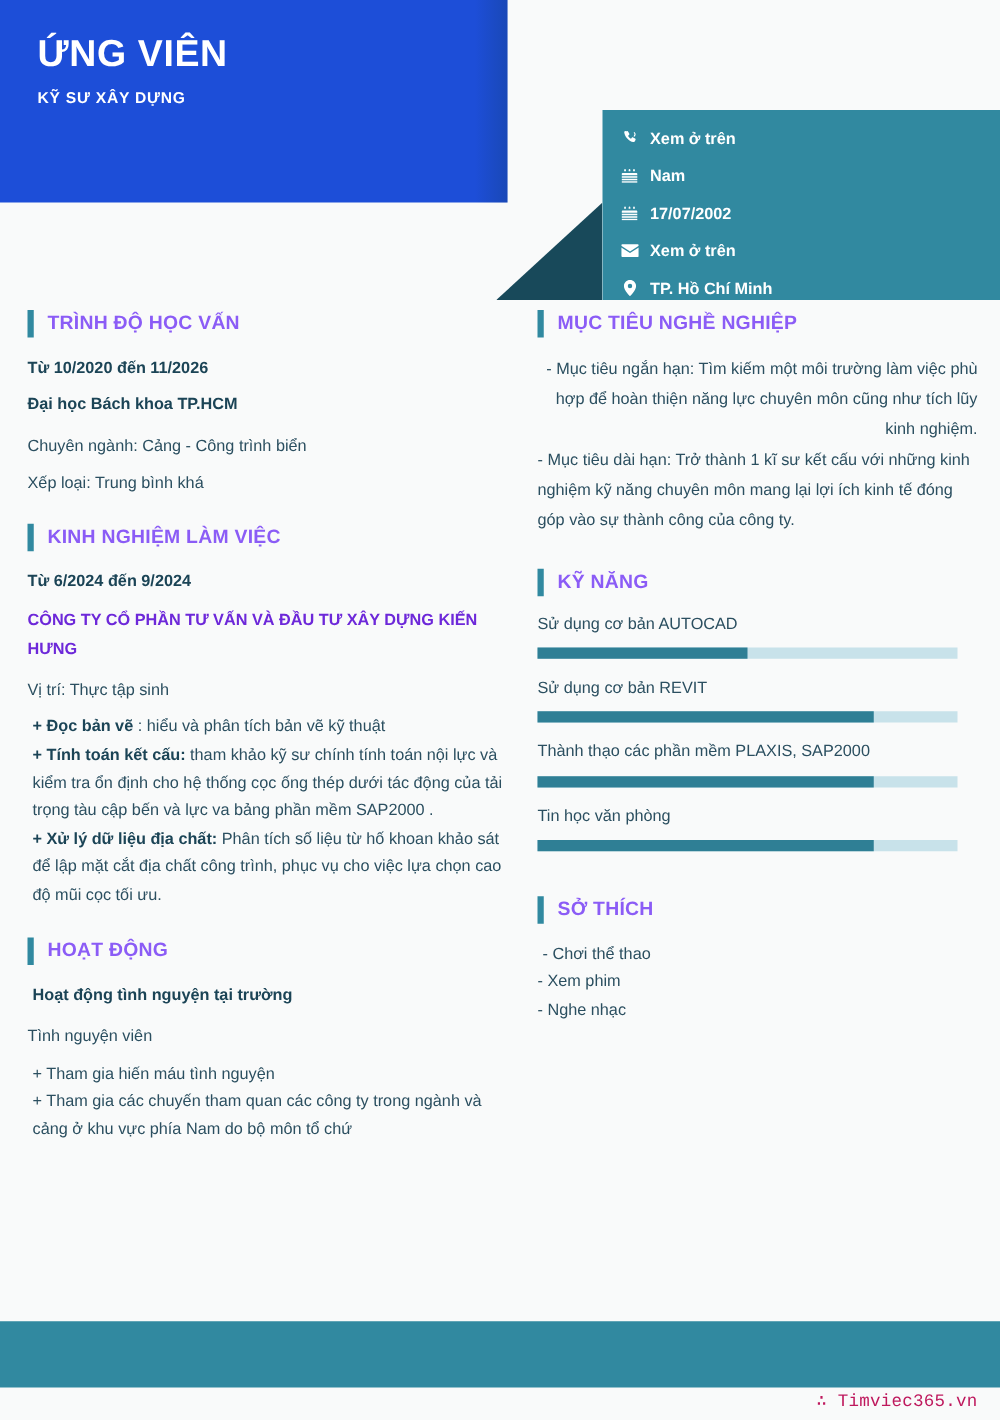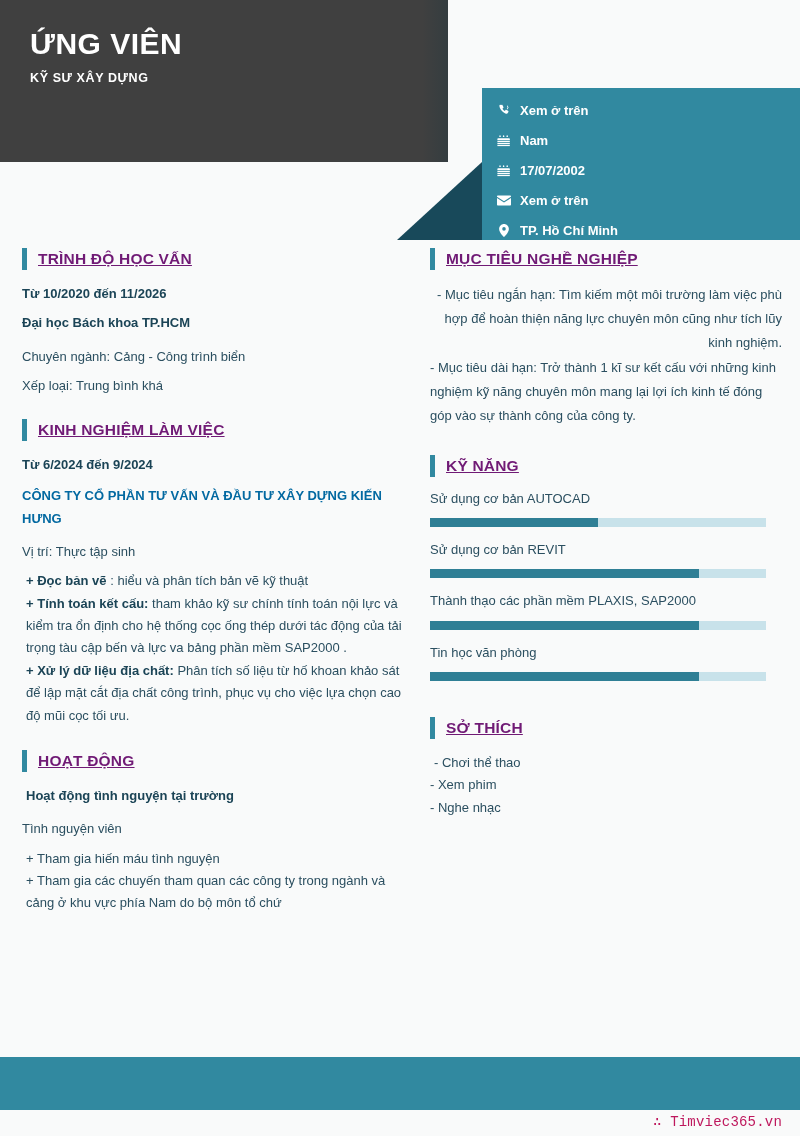--- a/index.html
+++ b/index.html
@@ -17,22 +17,22 @@
     width: 800px;
     height: 1136px;
     background: #f9fafa;
     overflow: hidden;
   }
 
   
   #header-band {
     position: absolute;
     left: 0; top: 0;
-    width: 448px; height: 162px;
-    background: #404040;
+    width: 406px; height: 162px;
+    background: #1d4ed8;
     z-index: 3;
   }
   #header-band::after {
     content: "";
     position: absolute;
     right: 0; top: 0;
     width: 26px; height: 100%;
     background: linear-gradient(to right, rgba(12,50,64,0) 0%, rgba(12,50,64,0.22) 100%);
     pointer-events: none;
   }
@@ -113,27 +113,26 @@
   .sec-accent {
     width: 5px; height: 22px;
     background: #3189a0;
     flex: 0 0 5px;
     margin-right: 11px;
   }
   .sec-title {
     font-size: 15.5px;
     font-weight: bold;
     letter-spacing: 0.2px;
-    color: #701a75;
-    text-decoration: underline;
+    color: #8b5cf6;
   }
 
   .line      { font-size: 13px; color: #2b4f60; line-height: 1.72; }
   .line-bold { font-size: 13px; color: #1b4456; font-weight: bold; line-height: 1.72; }
-  .line-b-up { font-size: 13px; color: #0369a1; font-weight: bold; line-height: 1.72; }
+  .line-b-up { font-size: 13px; color: #6d28d9; font-weight: bold; line-height: 1.72; }
   .gap-s { height: 7px; }
   .gap-m { height: 11px; }
 
   .bullet { font-size: 13px; color: #2b4f60; line-height: 1.72; padding-left: 4px; }
   .bullet b { color: #1b4456; }
 
   .para { font-size: 13px; color: #2b4f60; line-height: 1.86; }
   .para.indent { padding-left: 5px; text-align: right; }
 
   

